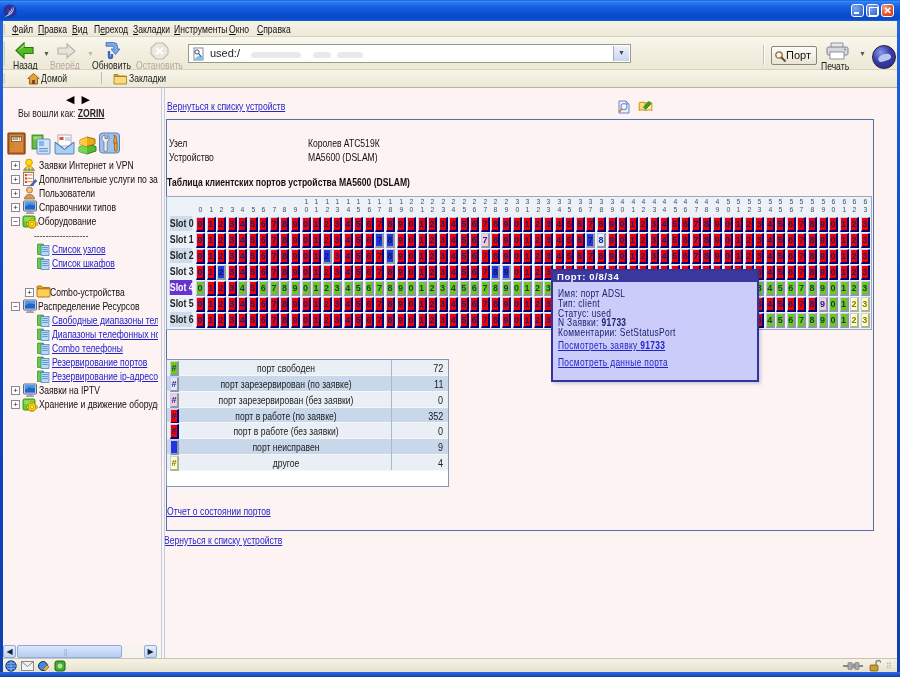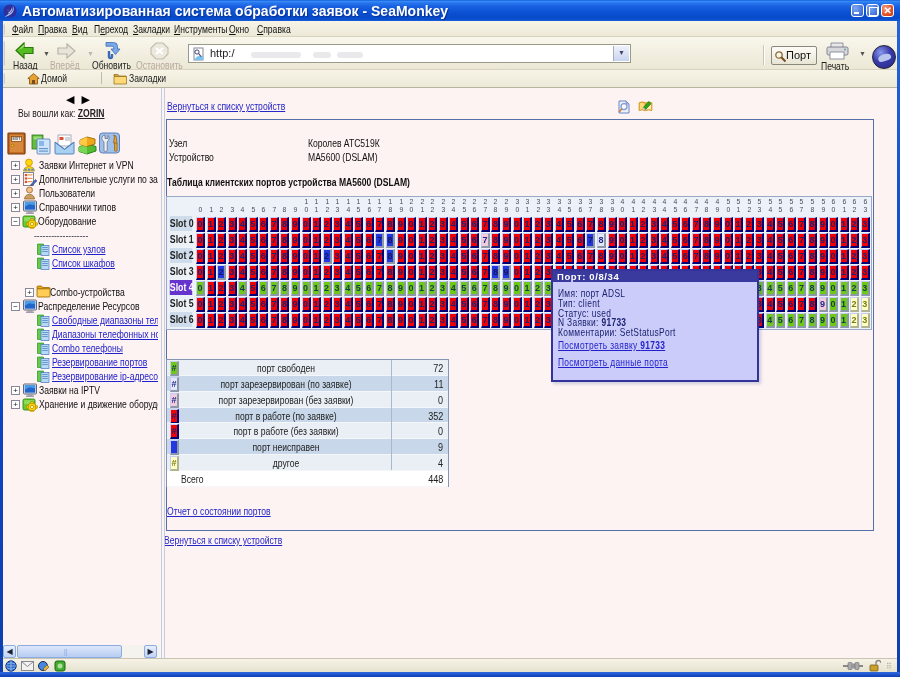--- a/index.html
+++ b/index.html
@@ -92,21 +92,20 @@
 <body>
 <div id="scr">
 
   <div id="titlebar">
     <svg style="position:absolute;left:3px;top:4px" width="14" height="14" viewBox="0 0 14 14">
         <circle cx="7" cy="7" r="6.6" fill="#2e2e9c"></circle>
         <path d="M7.5 5.5 Q5 6.5 4.2 4.5 Q3.6 6.8 5.8 7.6 Z" fill="#5a4a8a" opacity=".9"></path>
         <path d="M9.2 1.8 Q10.8 3.4 9.8 5.8 Q9 8.4 6.6 9.6 Q4.2 10.8 1.6 13 Q3.2 12.9 5.4 11.8 Q8.6 10.4 9.9 8 Q11.2 5.4 10.6 3.2 Z" fill="#a9c9f2"></path>
         <path d="M9 3 Q9.8 4.6 8.8 6.6 Q7.8 8.6 5.8 9.7 L5 9 Q7.4 7.6 8.2 5.6 Q8.9 4 9 3 Z" fill="#d8e8fc" opacity=".85"></path>
       </svg>
-    <span class="ttl">Автоматизированная система обработки заявок - SeaMonkey</span>
     <div class="wbtn" id="bmin"></div>
       <div class="wbtn" id="bmax"></div>
       <div class="wbtn" id="bcls"></div>
   </div>
 
   <div id="menubar">
     <div class="grip" style="top:3px;height:11px"></div>
     <span style="left:12px"><u>Ф</u>айл</span>
     <span style="left:38px"><u>П</u>равка</span>
     <span style="left:72px"><u>В</u>ид</span>
@@ -140,21 +139,21 @@
         <path d="M6 6 l7 6 M13 6 l-7 6" stroke="#fff" stroke-width="2.2"></path>
       </svg>
     <span class="tlabel dis" style="left:136px;top:22px">Остановить</span>
     <div id="urlbox">
       <svg style="position:absolute;left:3px;top:2px" width="14" height="14" viewBox="0 0 14 14">
           <rect x="2" y="1" width="9" height="12" fill="#fff" stroke="#889"></rect>
           <path d="M3 12 Q5 8 11 9 L11 13 L3 13Z" fill="#7ac3ee"></path>
           <circle cx="5" cy="5" r="2.1" fill="none" stroke="#336" stroke-width=".9"></circle>
           <path d="M6.5 6.5 L9 9.5" stroke="#336" stroke-width="1.1"></path>
         </svg>
-      <span class="utext">http:/</span>
+      <span class="utext">used:/</span>
       <span style="position:absolute;left:62px;top:7px;width:50px;height:6px;background:#c8c8cc;border-radius:3px;opacity:.4"></span>
       <span style="position:absolute;left:124px;top:7px;width:18px;height:6px;background:#c8c8cc;border-radius:3px;opacity:.4"></span>
       <span style="position:absolute;left:148px;top:7px;width:26px;height:6px;background:#c8c8cc;border-radius:3px;opacity:.4"></span>
       <div class="udrop"></div>
     </div>
     <span style="position:absolute;left:763px;top:8px;width:1px;height:20px;background:#c9c5b2"></span>
     <span style="position:absolute;left:764px;top:8px;width:1px;height:20px;background:#fff"></span>
     <div id="searchbtn">
       <svg style="position:absolute;left:2px;top:3px" width="13" height="13" viewBox="0 0 13 13">
           <circle cx="5" cy="5" r="3.2" fill="#f8f4e8" stroke="#8a6a3a" stroke-width="1.3"></circle>
@@ -1046,24 +1045,20 @@
 <div class="lrow" style="top:79.25px;background:#c8d8ea">
         <i class="c cb" style="left:3px;top:1px"></i>
         <span class="ll">порт неисправен</span>
         <span class="lv">9</span>
       </div>
 <div class="lrow" style="top:95.10px;background:#e9eff5">
         <i class="c cy" style="left:3px;top:1px">#</i>
         <span class="ll">другое</span>
         <span class="lv">4</span>
       </div>
-<div class="lrow" style="top:110.95px;background:#fff">
-        <span style="position:absolute;left:14px;top:2px;transform:scaleX(.78);transform-origin:0 50%">Всего</span>
-        <span class="lv">448</span>
-      </div>
     </div>
   <div id="legsep"></div>
   <a class="nav" style="left:167px;top:505px">Отчет о состоянии портов</a>
   <a class="nav" style="left:164px;top:534px">Вернуться к списку устройств</a>
 
   <div id="popup">
     <div class="phdr">Порт: 0/8/34</div>
     <span class="pl" style="top:16px">Имя: порт ADSL</span>
     <span class="pl" style="top:26px">Тип: client</span>
     <span class="pl" style="top:35.5px">Статус: used</span>

